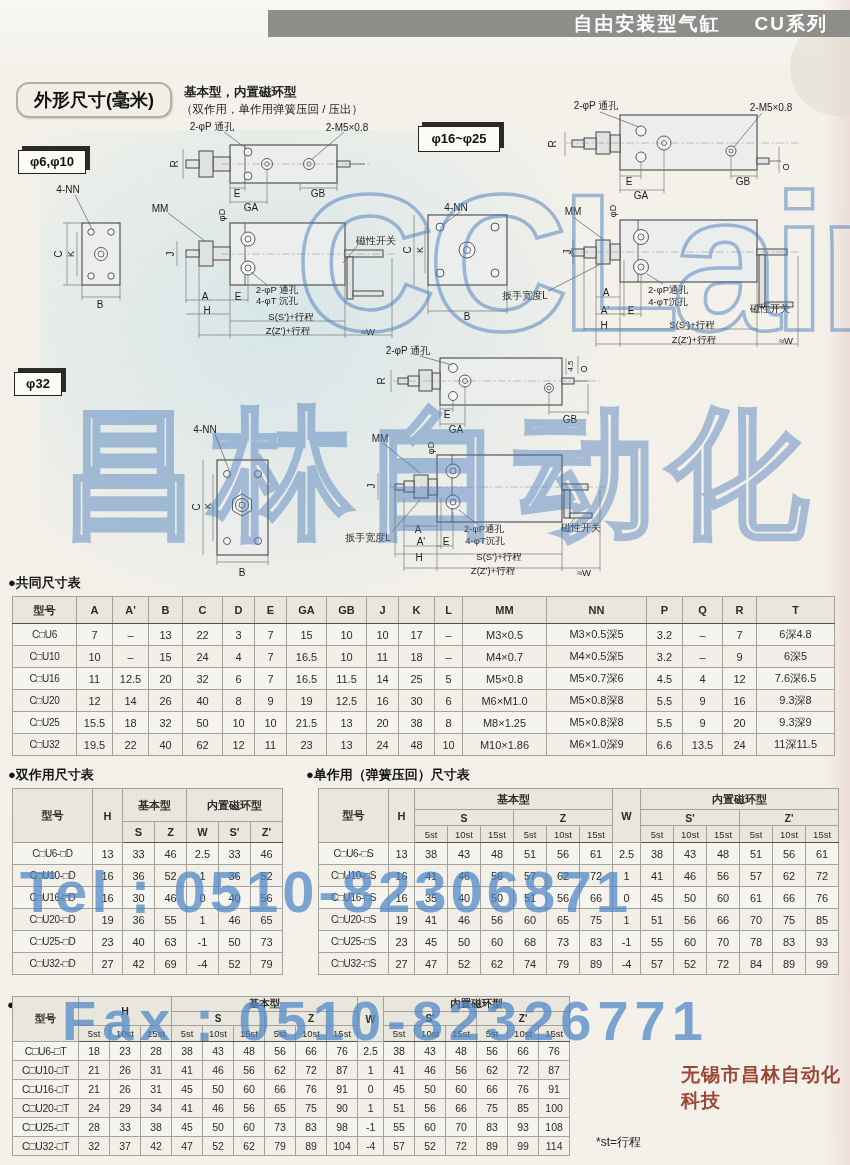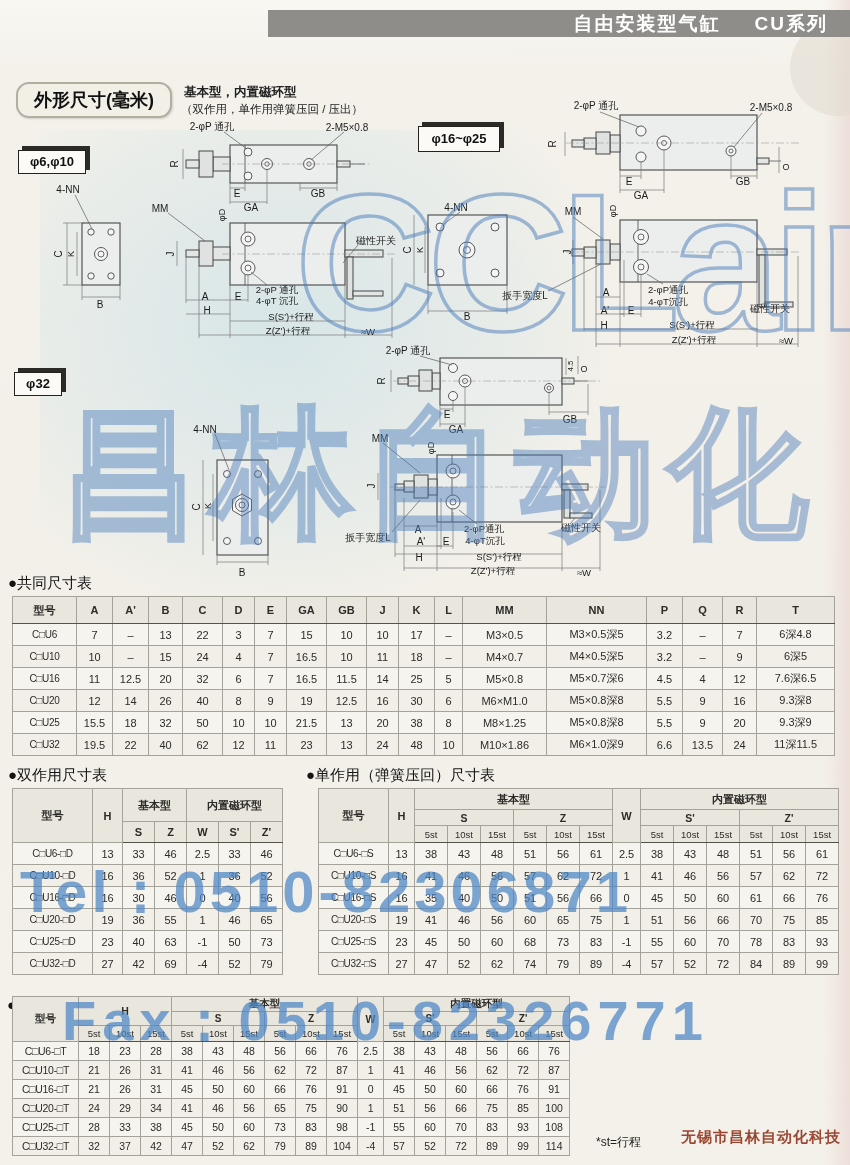--- a/index.html
+++ b/index.html
@@ -26,42 +26,42 @@
   
   .tag{background:#fbfaf6;border:1.5px solid #23221f;color:#111;font-weight:bold;text-align:center;
        box-shadow:4px -4px 0 #2c2b28;}
   .tag-small{left:18px;top:150px;width:66px;height:22px;font-size:13px;line-height:22px;}
   .tag-mid{left:418px;top:126px;width:80px;height:24px;font-size:13px;line-height:24px;}
   .tag-large{left:14px;top:372px;width:46px;height:22px;font-size:13px;line-height:22px;}
   
   #diagram-labels{left:0;top:0;width:850px;height:600px;pointer-events:none;}
   .dlabel{position:absolute;transform:translate(-50%,-50%);font-size:10px;color:#1c1c1c;white-space:nowrap;}
   
-  .sec-title{position:absolute;font-size:15px;font-weight:normal;color:#141414;}
+  .sec-title{position:absolute;font-size:13px;font-weight:bold;color:#141414;}
   table{border-collapse:collapse;table-layout:fixed;position:absolute;background:#f6f4ee;border:1.5px solid #55524b;}
   th,td{border:1px solid #a5a29a;text-align:center;padding:0;color:#2d2b28;overflow:hidden;white-space:nowrap;}
   thead th{background:#e9e6dd;font-weight:bold;font-size:11px;}
   thead tr:last-child th{border-bottom:1.4px solid #55524b;}
   tbody td{font-size:11px;height:21px;background:#f6f4ee;}
   tbody tr:nth-child(even) td{background:#f1efe7;}
   tbody td:first-child{font-size:10px;letter-spacing:-.3px;}
   #tbl-common{left:12px;top:596px;} #tbl-common thead th{height:26px;}
   #tbl-double{left:12px;top:788px;} #tbl-double thead tr:first-child th{height:32px;}
   #tbl-double thead tr:nth-child(2) th{height:20px;}
   #tbl-return{left:318px;top:788px;} #tbl-extend{left:12px;top:996px;}
   #tbl-return thead tr:nth-child(1) th{height:20px;}
   #tbl-return thead tr:nth-child(2) th{height:15px;font-size:10.5px;}
   #tbl-return thead tr:last-child th{height:16px;font-size:9.5px;font-weight:normal;}
   #tbl-extend thead tr:nth-child(1) th{height:14px;font-size:10.5px;}
   #tbl-extend thead tr:nth-child(2) th{height:13px;font-size:10px;}
   #tbl-extend thead tr:last-child th{height:15px;font-size:9.5px;font-weight:normal;}
   #tbl-extend tbody td{height:18px;font-size:10.5px;}
   
   .footnote{left:596px;top:1134px;font-size:12px;color:#222;}
-  .footer-company{left:681px;top:1128px;font-size:15px;font-weight:bold;color:#9a4733;letter-spacing:1px;}
+  .footer-company{left:681px;top:1062px;font-size:19px;font-weight:bold;color:#9a4733;letter-spacing:1px;}
   svg{position:absolute;left:0;top:0;}
   .wm{pointer-events:none;}
 </style>
 </head>
 <body>
 
 <div class="page">
 
   <div class="layer tint-cyan"></div>
   <div class="layer edge-pink"></div>

